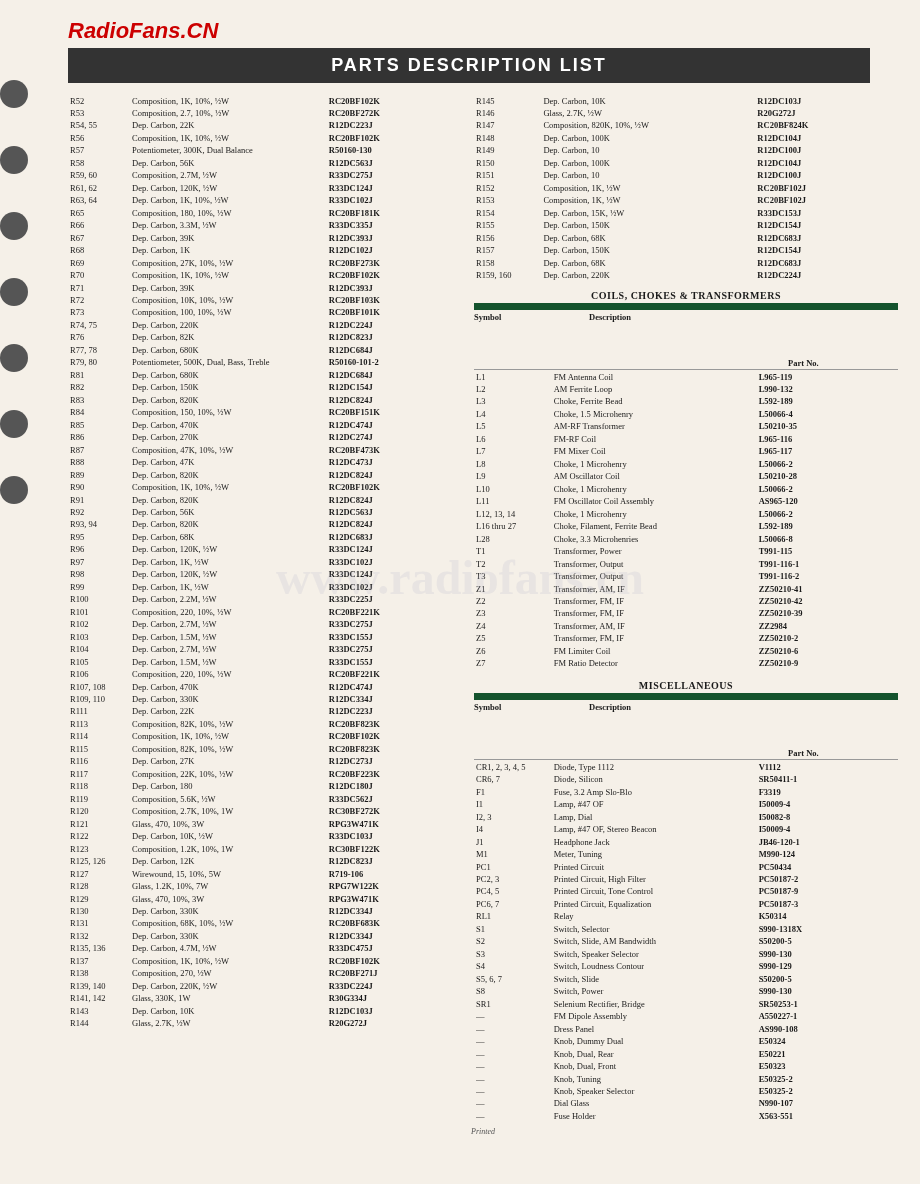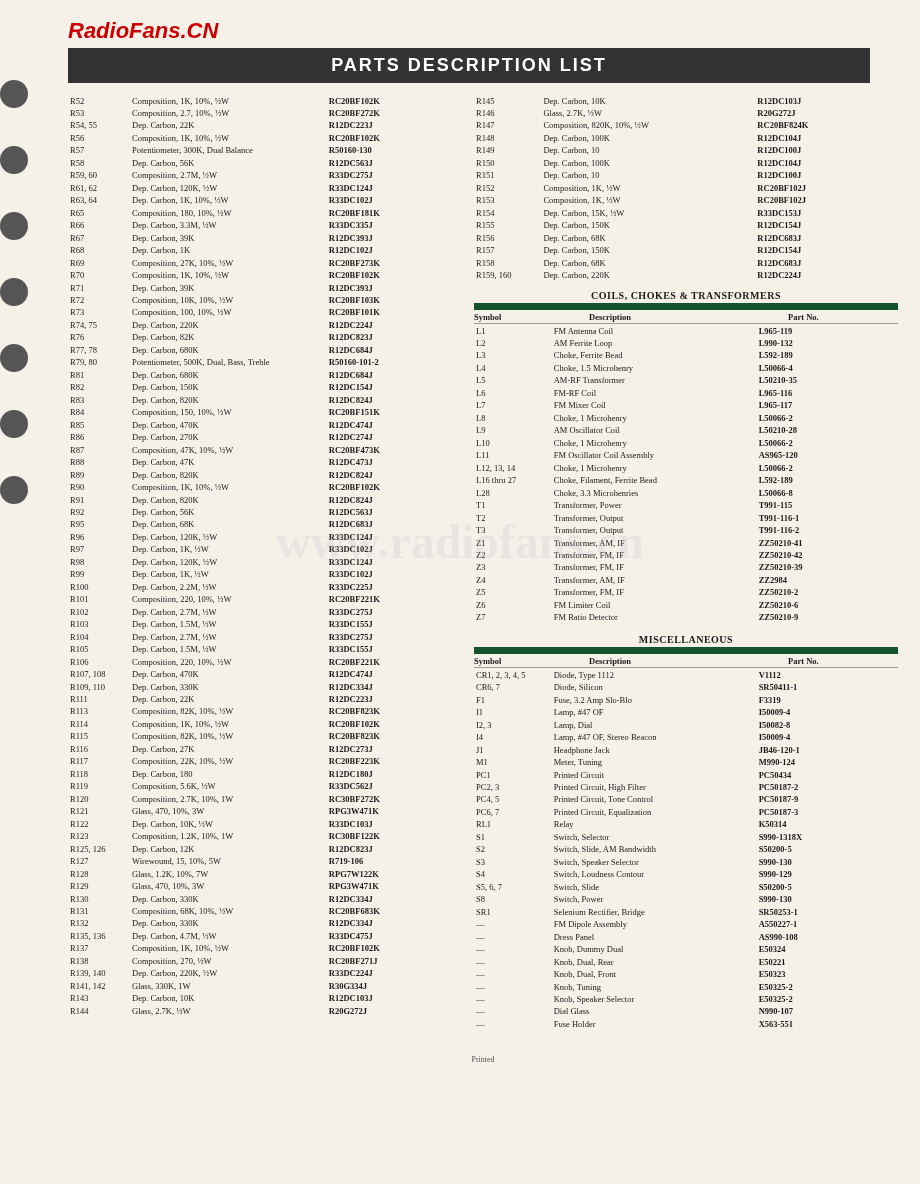--- a/index.html
+++ b/index.html
@@ -126,42 +126,43 @@
     .col-headers {
       display: flex;
       font-weight: bold;
       font-size: 8.5px;
       border-bottom: 1px solid #999;
       padding-bottom: 1px;
       margin-bottom: 1px;
     }
     .ch-sym { width: 70px; }
     .ch-desc { flex: 1; margin-left: 45px; }
-    .ch-part { width: 110px; }
+    .ch-part { width: 110px; margin-top: 46px; }
 
     
     .coils-table {
       width: 100%;
       border-collapse: collapse;
       font-size: 8.5px;
     }
     .coils-table td {
       padding: 0.5px 2px;
       vertical-align: top;
       line-height: 1.35;
     }
     .coils-table .sym-c { width: 55px; }
     .coils-table .desc-c { width: 145px; }
     .coils-table .part-c { width: 100px; white-space: nowrap; }
 
     .footer-text {
-      margin-top: 24px;
+      margin-top: 4px;
       font-size: 8px;
       text-align: center;
       color: #555;
+      font-style: italic;
     }
 
     .bold { font-weight: bold; }
   </style>
 </head>
 <body>
 
 <div class="left-tabs">
   <div class="left-tab"></div>
   <div class="left-tab"></div>
@@ -351,20 +352,25 @@
       <td class="sym-col">R91</td>
       <td class="desc-col">Dep. Carbon, 820K</td>
       <td class="part-col"><b>R12DC824J</b></td>
     </tr>
             <tr>
       <td class="sym-col">R92</td>
       <td class="desc-col">Dep. Carbon, 56K</td>
       <td class="part-col"><b>R12DC563J</b></td>
     </tr>
             <tr>
+      <td class="sym-col">R93, 94</td>
+      <td class="desc-col">Dep. Carbon, 820K</td>
+      <td class="part-col"><b>R12DC824J</b></td>
+    </tr>
+            <tr>
       <td class="sym-col">R95</td>
       <td class="desc-col">Dep. Carbon, 68K</td>
       <td class="part-col"><b>R12DC683J</b></td>
     </tr>
             <tr>
       <td class="sym-col">R96</td>
       <td class="desc-col">Dep. Carbon, 120K, ½W</td>
       <td class="part-col"><b>R33DC124J</b></td>
     </tr>
             <tr>

